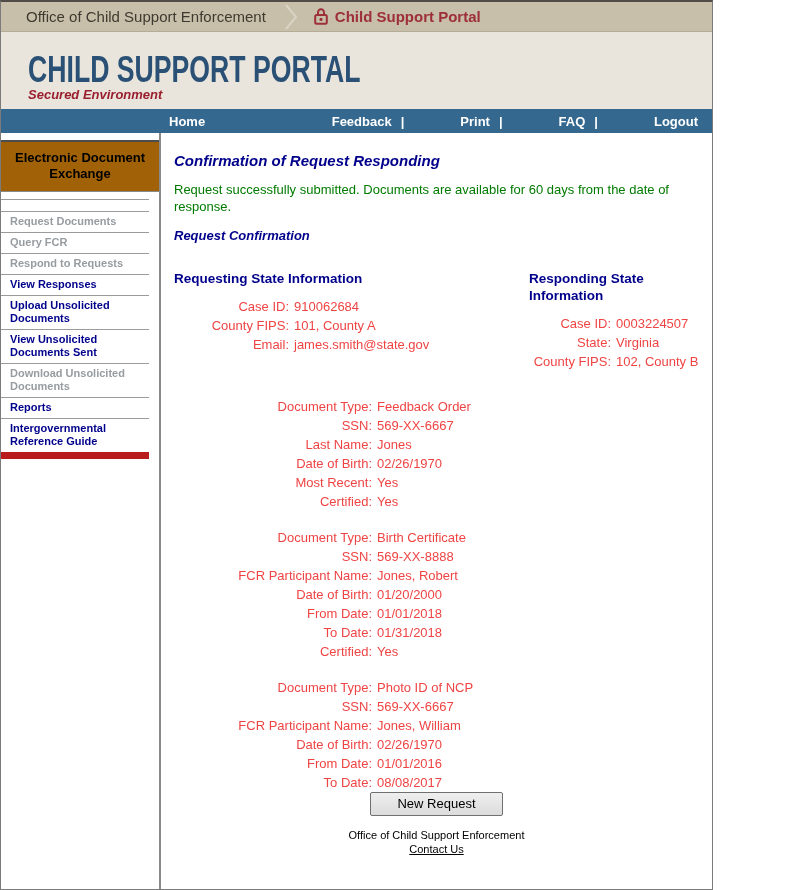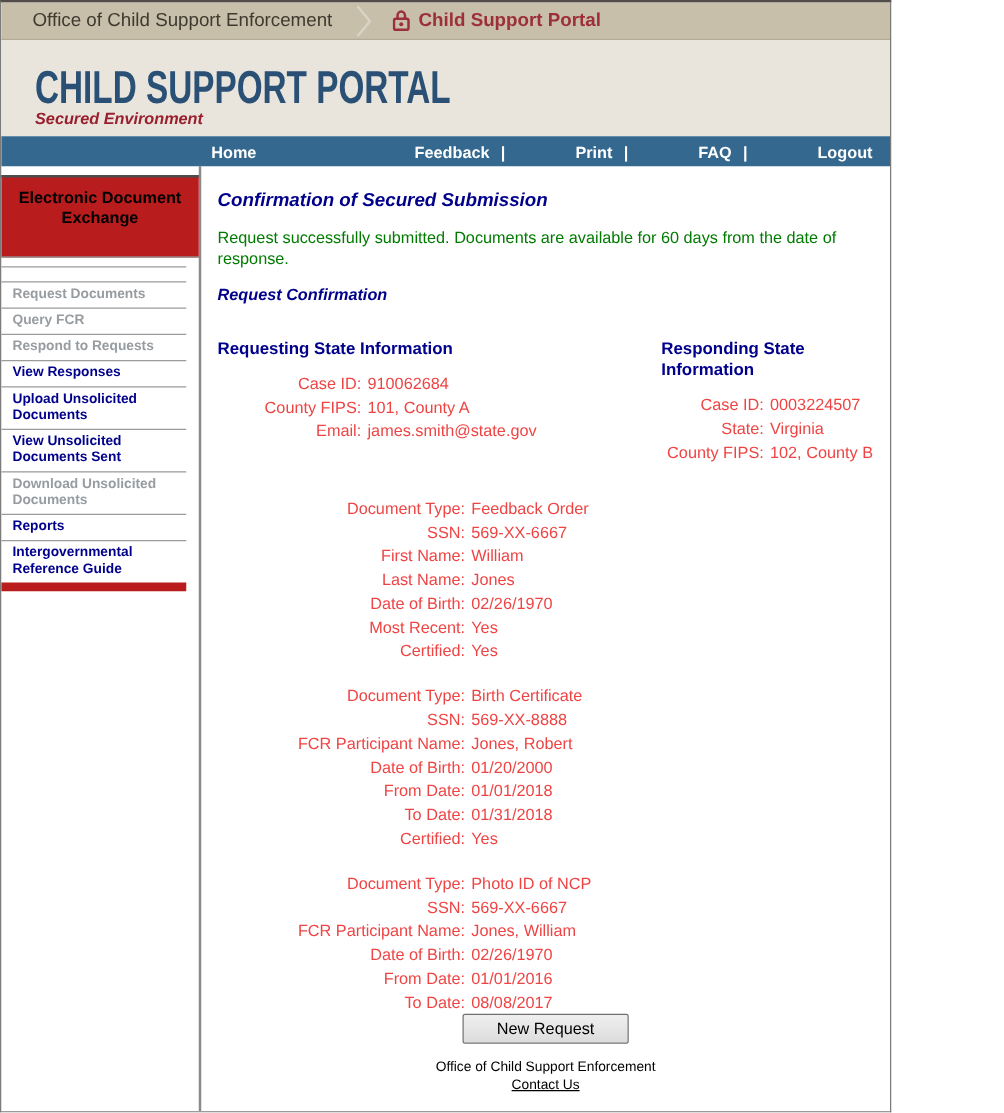--- a/index.html
+++ b/index.html
@@ -50,26 +50,26 @@
   .nav-home { margin-left:121px; cursor:pointer; }
   .nav-right { margin-right:14px; display:flex; align-items:center; gap:9px; }
   .nav-right .pipe { font-weight:bold; }
   .nav-link { cursor:pointer;padding-left:47px; }
 
   
   .bodywrap { flex:1 1 auto; display:flex; min-height:0; }
   .sidebar { width:160px; border-right:2px solid #8a8a8a; flex:0 0 auto; }
   .sidebar-header {
     margin-top:7px;
-    background:#b91c1c;
+    background:#a16207;
     border-top:2px solid #4d4d4d;
     border-bottom:1px solid #8a8a8a;
     text-align:center;
     font-size:13px; font-weight:bold; color:#000;
-    padding:8px 4px 23px;
+    padding:8px 4px 9px;
     line-height:16px;
   }
   .sidebar-menu { list-style:none; margin:7px 0 0 0; width:148px; }
   .sidebar-menu li {
     border-top:1px solid #9b9b9b;
     padding:3px 4px 4px 9px;
     font-size:11px; font-weight:bold; line-height:13px;
   }
   .sidebar-menu li:last-child { border-bottom:7px solid #b91c1c; }
   .sidebar-menu li.spacer { height:12px; padding:0; }
@@ -171,21 +171,21 @@
           <li class="menu-item enabled">View Responses</li>
           <li class="menu-item enabled">Upload Unsolicited Documents</li>
           <li class="menu-item enabled">View Unsolicited Documents Sent</li>
           <li class="menu-item disabled">Download Unsolicited Documents</li>
           <li class="menu-item enabled">Reports</li>
           <li class="menu-item enabled">Intergovernmental Reference Guide</li>
         </ul>
     </div>
 
     <div class="content">
-      <div class="page-title">Confirmation of Secured Submission</div>
+      <div class="page-title">Confirmation of Request Responding</div>
       <div class="success-msg">Request successfully submitted. Documents are available for 60 days from the date of response.</div>
       <div class="section-title">Request Confirmation</div>
 
       <div class="state-cols">
         <div class="col-requesting">
           <div class="state-heading">Requesting State Information</div>
           <div class="rows">
               <div class="row">
                 <span class="lbl">Case ID:</span>
                 <span class="val">910062684</span>
@@ -220,24 +220,20 @@
       </div>
 
       <div class="doc-section doc-1">
           <div class="row">
             <span class="lbl">Document Type:</span>
             <span class="val">Feedback Order</span>
           </div>
           <div class="row">
             <span class="lbl">SSN:</span>
             <span class="val">569-XX-6667</span>
-          </div>
-          <div class="row">
-            <span class="lbl">First Name:</span>
-            <span class="val">William</span>
           </div>
           <div class="row">
             <span class="lbl">Last Name:</span>
             <span class="val">Jones</span>
           </div>
           <div class="row">
             <span class="lbl">Date of Birth:</span>
             <span class="val">02/26/1970</span>
           </div>
           <div class="row">

